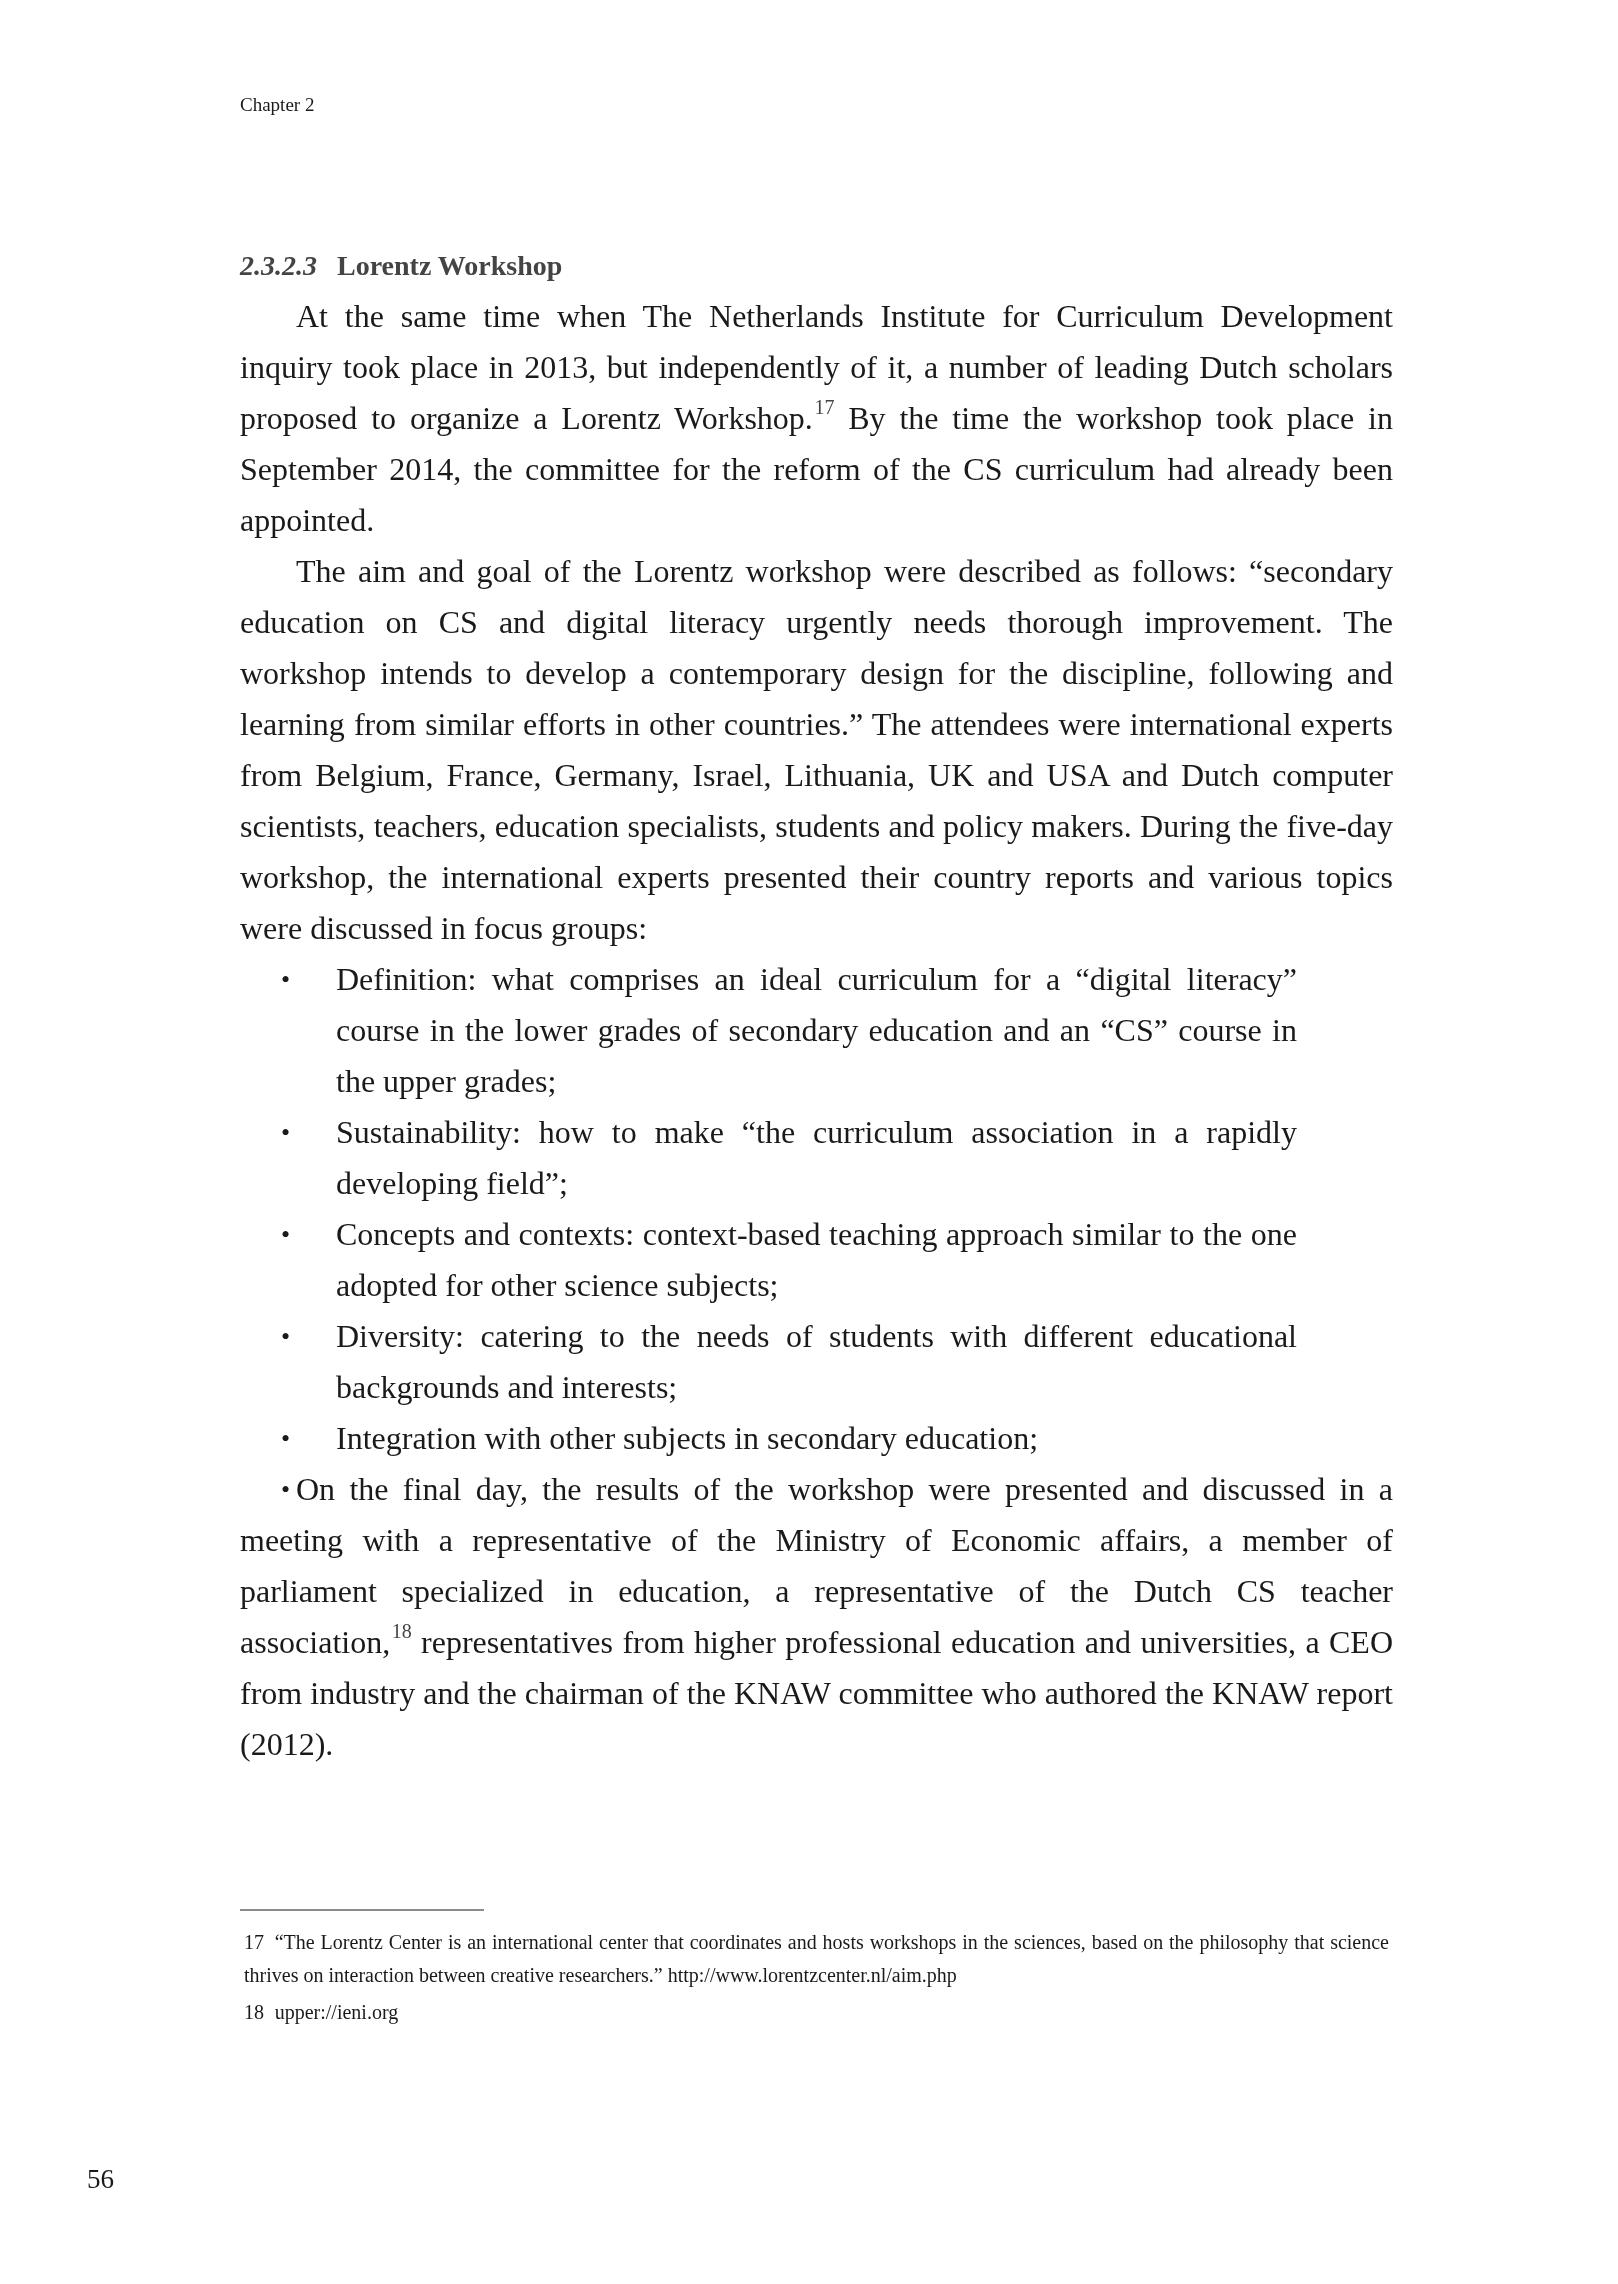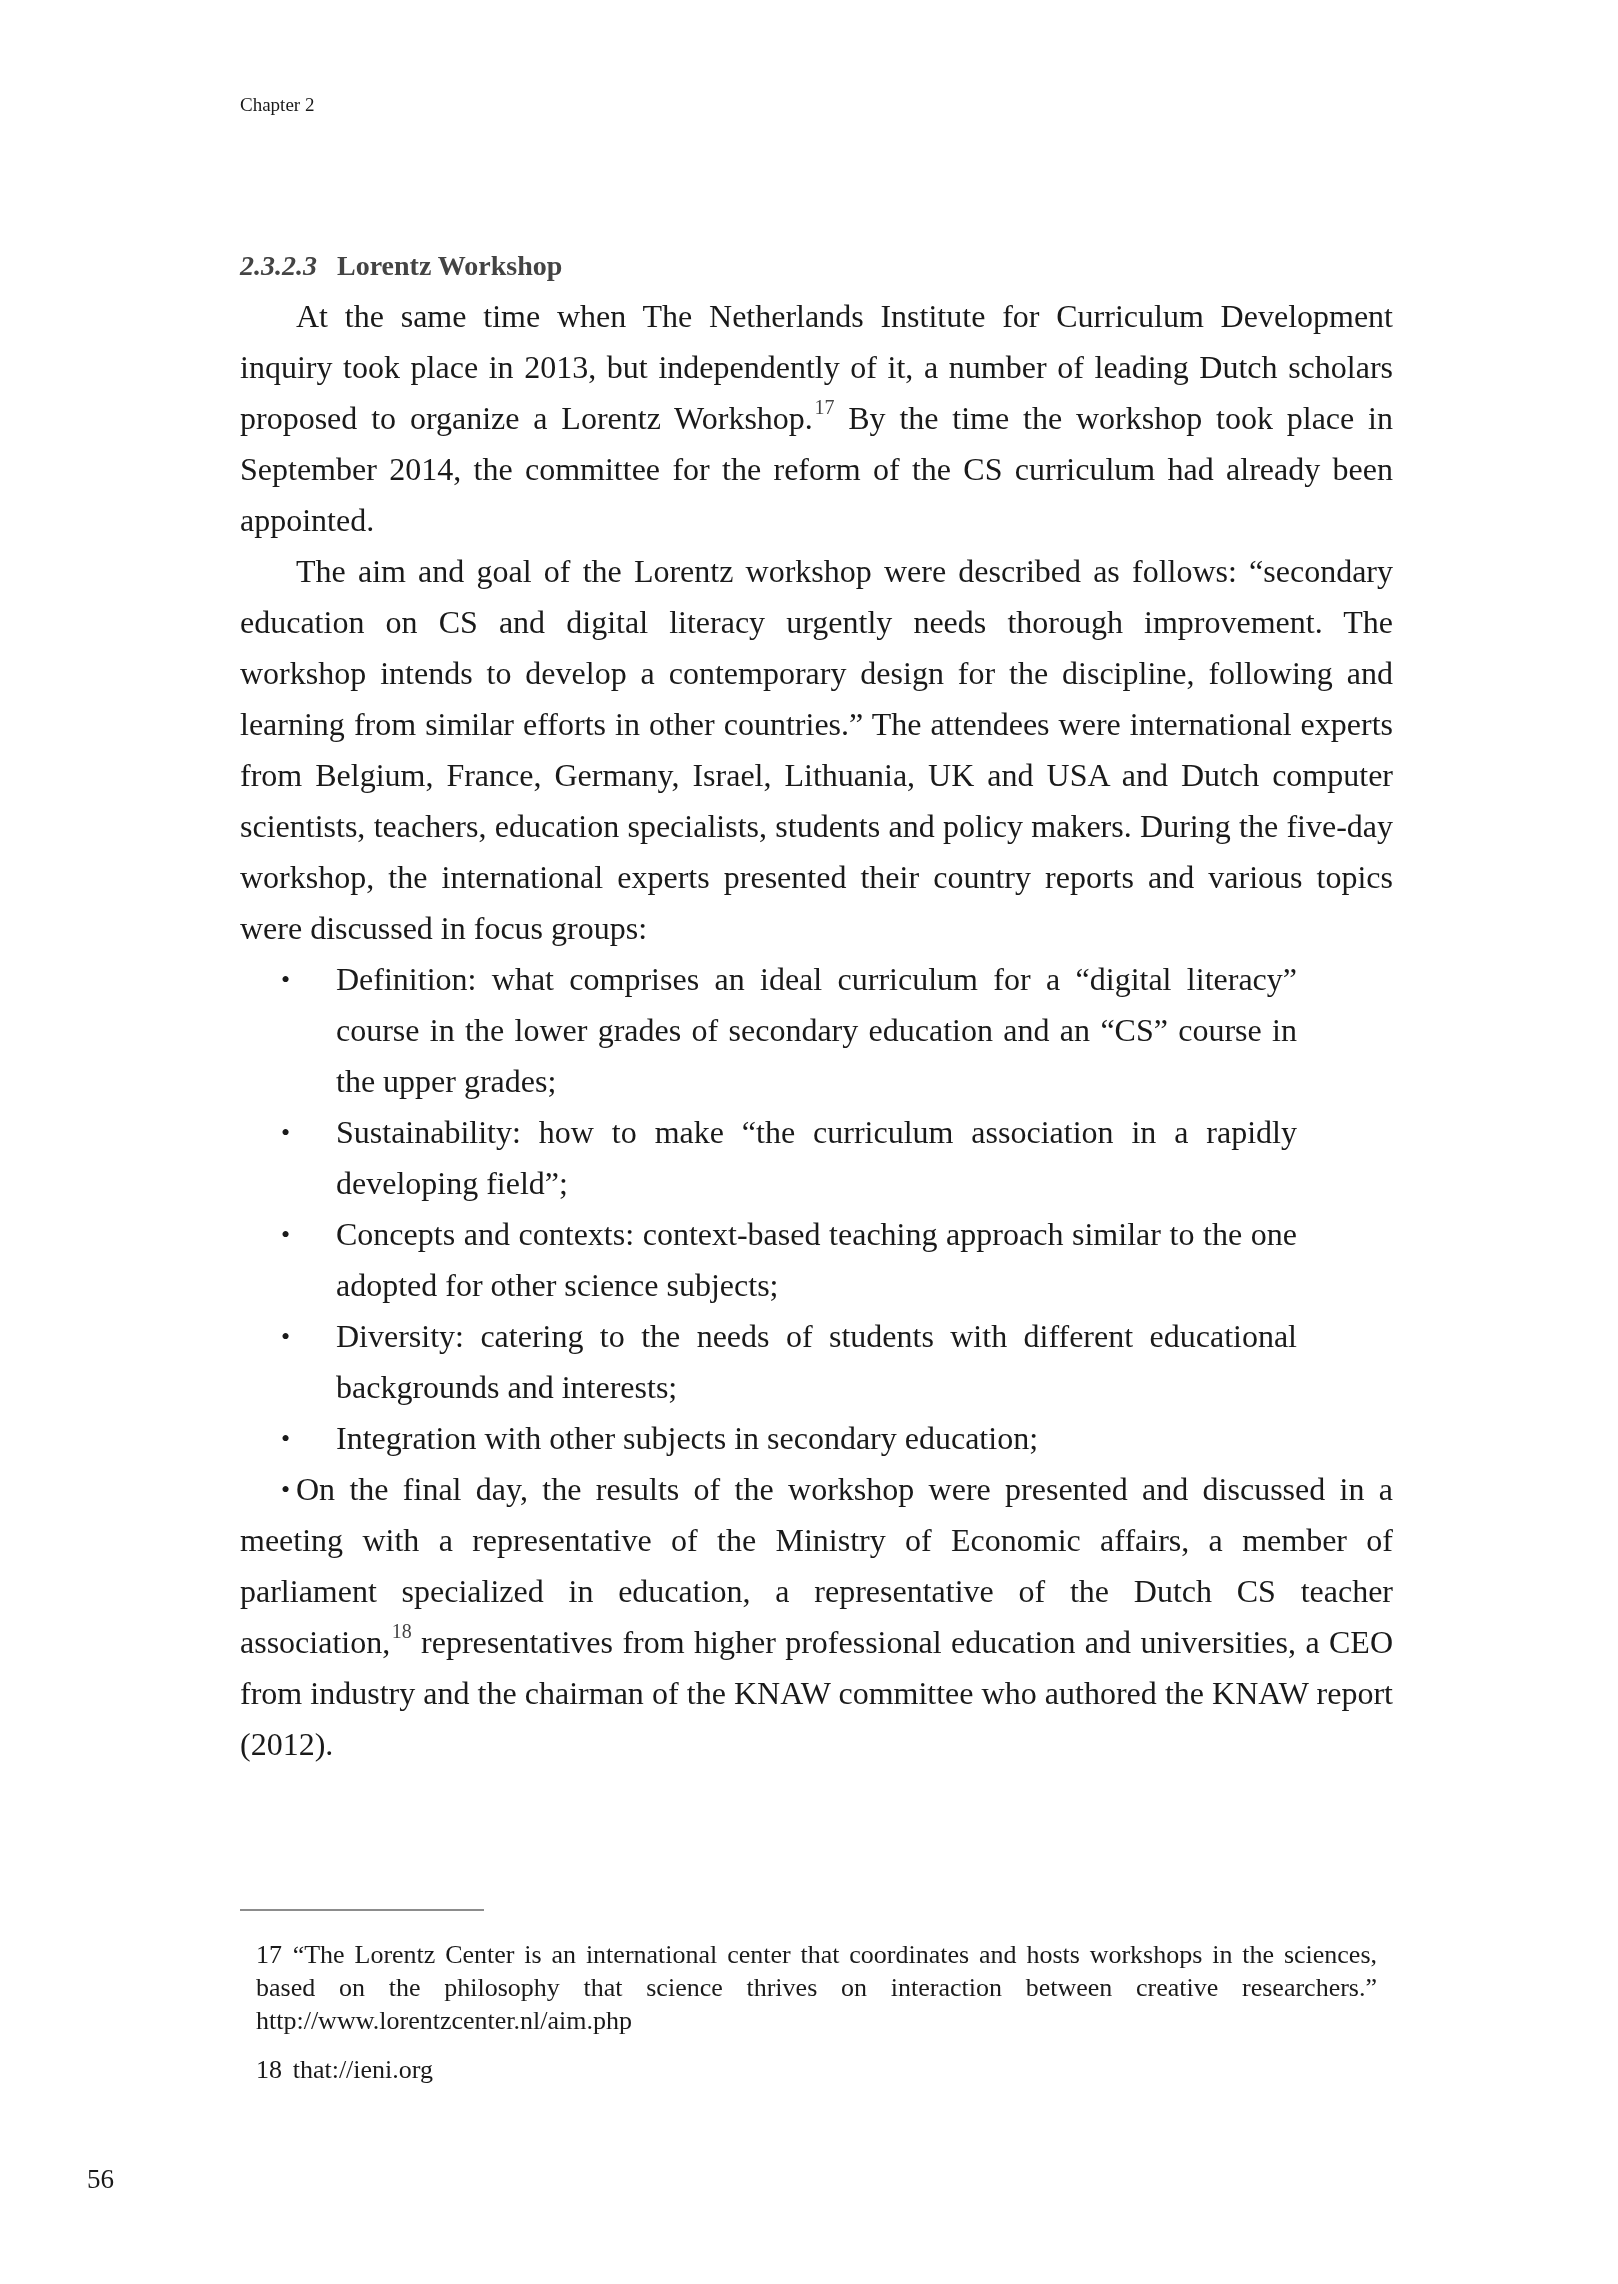--- a/index.html
+++ b/index.html
@@ -80,24 +80,24 @@
       height: 1.5px;
       background: #8c8c8c;
     }
     .footnotes {
       position: absolute;
       left: 240px;
       top: 1922px;
       width: 1153px;
     }
     .footnote {
-      font-size: 26px;
+      font-size: 20px;
       line-height: 33px;
       text-align: justify;
-      margin: 16px;
+      margin: 4px;
     }
     .footnote .fn-num {
       margin-right: 10.7px;
     }
     .page-number {
       position: absolute;
       left: 87px;
       top: 2164px;
       font-size: 27px;
       color: #1a1a1a;
@@ -133,18 +133,18 @@
   </p>
 </div>
 
 <div class="footnote-rule"></div>
 
 <div class="footnotes">
   <p class="footnote">
     <span class="fn-num">17</span><span>“The Lorentz Center is an international center that coordinates and hosts workshops in the sciences, based on the philosophy that science thrives on interaction between creative researchers.” http://www.lorentzcenter.nl/aim.php</span>
   </p>
   <p class="footnote">
-    <span class="fn-num">18</span><span>that://ieni.org</span>
+    <span class="fn-num">18</span><span>upper://ieni.org</span>
   </p>
 </div>
 
 <div class="page-number">56</div>
 
 
 </body></html>

